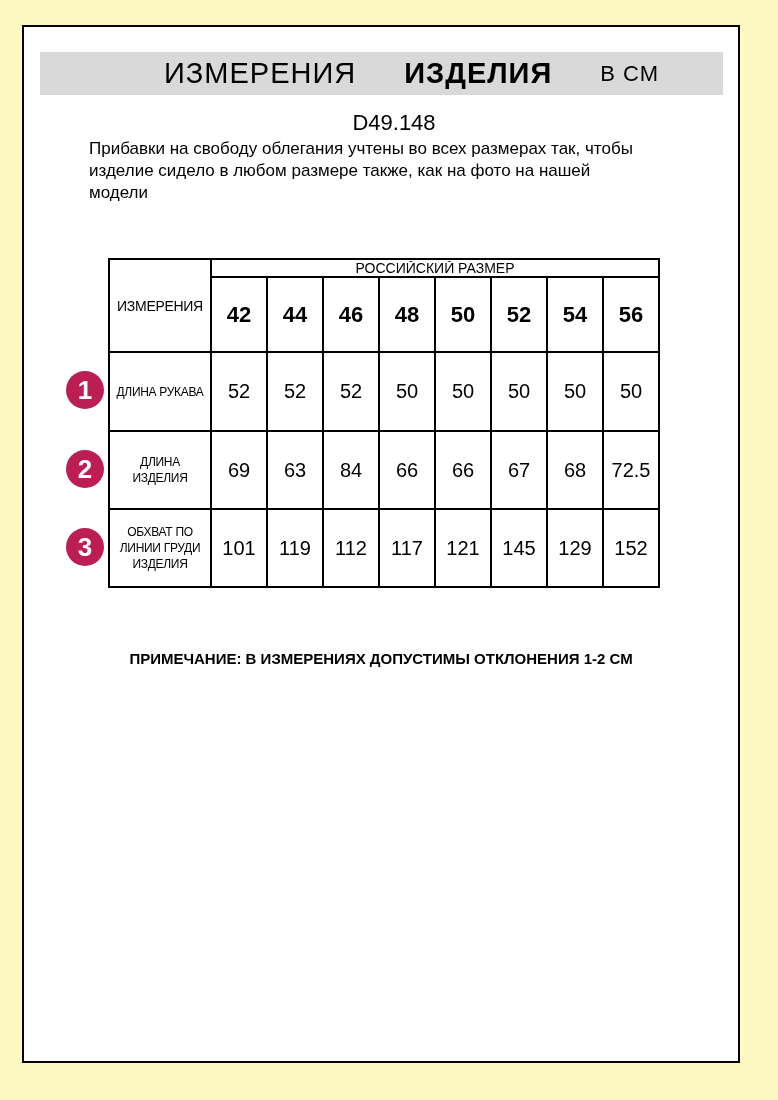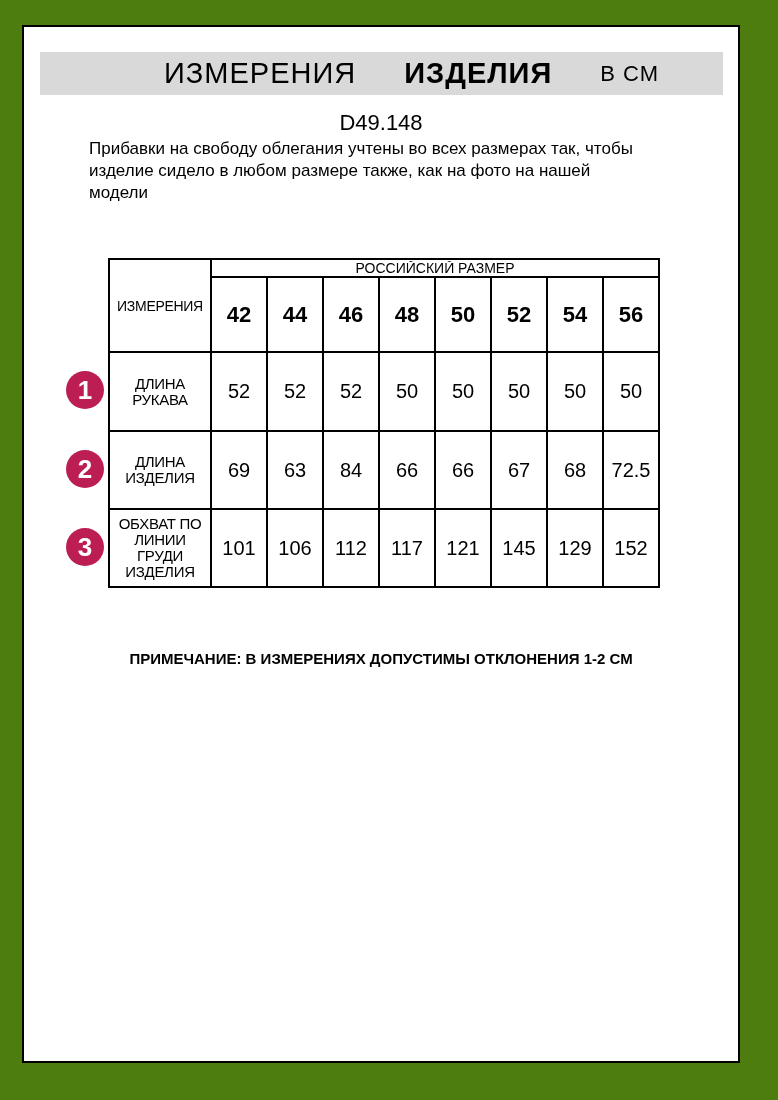--- a/index.html
+++ b/index.html
@@ -1,45 +1,45 @@
 <!DOCTYPE html>
 <html style="--badge-bg: #bc1d52; --titlebar-bg: #d9d9d9; --frame-border: #000000;"><head>
 <meta charset="utf-8">
 <style>
   * { margin:0; padding:0; box-sizing:border-box; }
   html,body { background:#ffffff; }
   body { font-family:"Liberation Sans", sans-serif; color:#000; }
-  .page { position:relative; width:778px; height:1100px; background:#4d7c0f; overflow:hidden; }
+  .page { position:relative; width:778px; height:1100px; background:#fef9c3; overflow:hidden; }
   .frame { position:absolute; left:22px; top:25px; width:718px; height:1038px;
            border:2px solid var(--frame-border,#000); background:#fff; }
   .title-bar { position:absolute; left:40px; top:52px; width:683px; height:43px;
                background:var(--titlebar-bg,#d9d9d9);
                display:flex; align-items:center; justify-content:center;
                gap:48px; padding-left:60px; }
   .t-main { font-size:29px; letter-spacing:1px; }
   .t-bold { font-size:29px; font-weight:bold; letter-spacing:1px; }
   .t-unit { font-size:22px; letter-spacing:1px; }
-  .product-code { position:absolute; left:22px; top:110px; width:718px;
+  .product-code { position:absolute; left:35px; top:110px; width:718px;
                   text-align:center; font-size:22px; }
   .description { position:absolute; left:89px; top:138px; width:584px;
                  text-align:left; font-size:17px; line-height:22px; white-space:pre-line; }
   table.size-table { position:absolute; left:108px; top:258px;
                      border-collapse:collapse; table-layout:fixed; width:550px; }
   table.size-table td { border:2px solid #000; text-align:center; vertical-align:middle;
                         padding:0 1px; overflow:hidden; }
   col.c-label { width:102px; }
   col.c-size  { width:56px; }
   tr.r-group  { height:18px; }
   tr.r-sizes  { height:75px; }
   tr.r-data   { height:78px; }
   tr.r-data1  { height:79px; }
   .group-label   { font-size:14px;border-radius:6px; }
   .measure-label { font-size:14px; letter-spacing:-0.3px; }
   .size-cell  { font-weight:bold; font-size:22px;margin-left:29px; }
-  .row-label  { font-size:15px; letter-spacing:-0.3px; line-height:16px; white-space:pre-line; }
+  .row-label  { font-size:12px; letter-spacing:-0.3px; line-height:16px; white-space:pre-line; }
   .value-cell { font-size:20px; }
   .badge { position:absolute; left:66px; width:38px; height:38px; border-radius:50%;
            background:var(--badge-bg,#bc1d52); color:#fff;
            display:flex; align-items:center; justify-content:center;
            font-size:26px; font-weight:bold; }
   .badge-1 { top:371px; }
   .badge-2 { top:450px; }
   .badge-3 { top:528px; }
   .note { position:absolute; left:22px; top:606px; width:718px;
           text-align:center; font-weight:bold; font-size:15px;margin-top:44px; }
@@ -110,21 +110,21 @@
         <td class="value-cell">66</td>
         <td class="value-cell">67</td>
         <td class="value-cell">68</td>
         <td class="value-cell">72.5</td>
       </tr>
       <tr class="r-data">
         <td class="row-label">ОБХВАТ ПО
 ЛИНИИ ГРУДИ
 ИЗДЕЛИЯ</td>
         <td class="value-cell">101</td>
-        <td class="value-cell">106</td>
+        <td class="value-cell">119</td>
         <td class="value-cell">112</td>
         <td class="value-cell">117</td>
         <td class="value-cell">121</td>
         <td class="value-cell">145</td>
         <td class="value-cell">129</td>
         <td class="value-cell">152</td>
       </tr>
     </tbody>
   </table>
 

